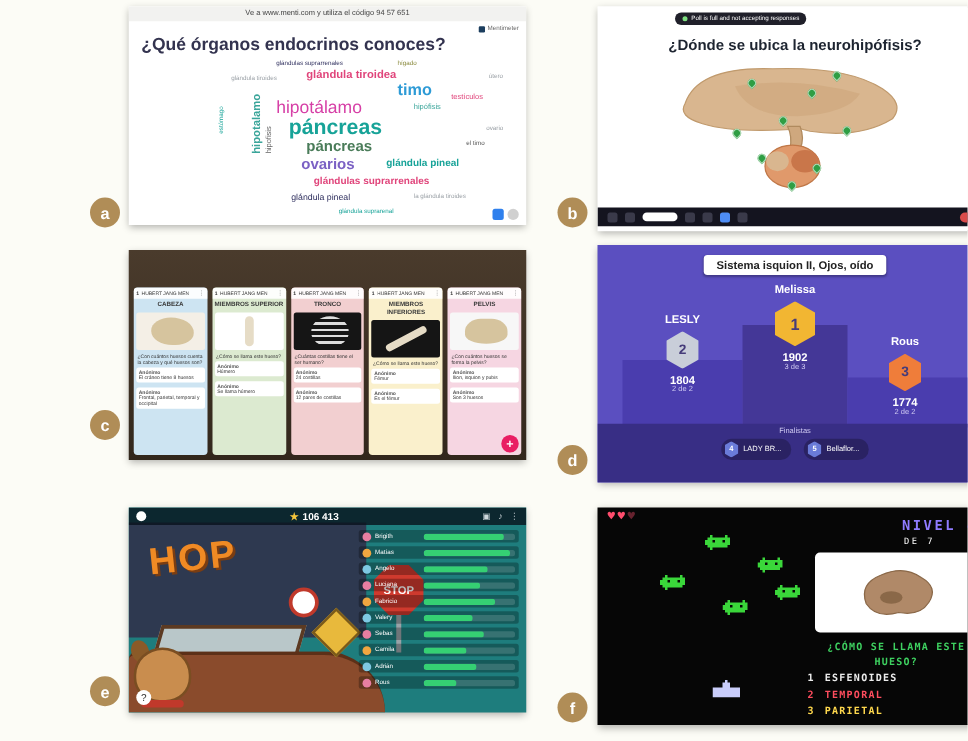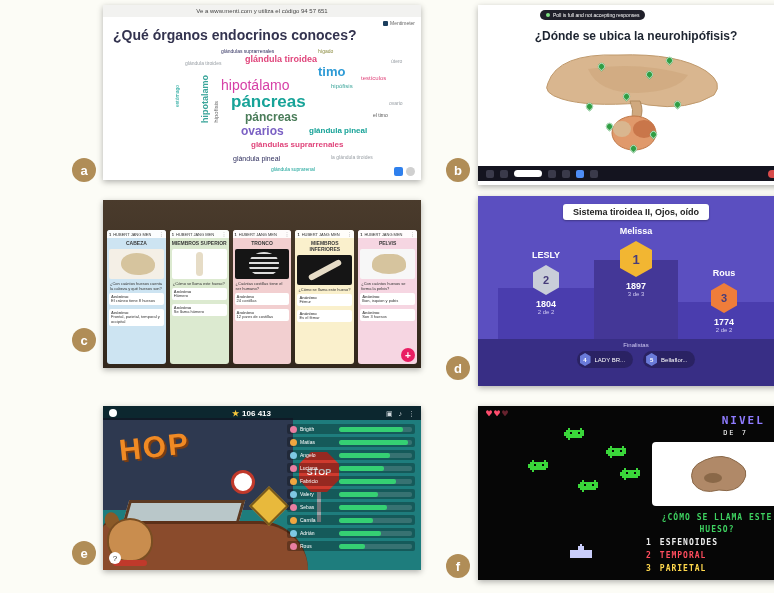--- a/index.html
+++ b/index.html
@@ -348,41 +348,41 @@
           <div class="c-answer">
             <div class="c-ans-author">Anónimo</div>
             <div class="c-ans-text">Son 3 huesos</div>
           </div>
         </div>
       </div>
     <div class="c-add"></div>
   </div>
 
   <div class="panel" id="panel-d">
-    <div class="d-title">Sistema tiroidea II, Ojos, oído</div>
+    <div class="d-title">Sistema isquion II, Ojos, oído</div>
     <div class="d-block left"></div>
     <div class="d-block center"></div>
     <div class="d-block right"></div>
     <div class="d-players">
 
         <div class="d-player">
           <div class="d-name">LESLY</div>
           <div class="hex" style="background: rgb(201, 206, 217);">
             <span>2</span>
           </div>
           <div class="d-score">1804</div>
           <div class="d-progress">2 de 2</div>
         </div>
 
         <div class="d-player">
           <div class="d-name">Melissa</div>
           <div class="hex" style="background: rgb(242, 182, 50);">
             <span>1</span>
           </div>
-          <div class="d-score">1897</div>
+          <div class="d-score">1902</div>
           <div class="d-progress">3 de 3</div>
         </div>
 
         <div class="d-player">
           <div class="d-name">Rous</div>
           <div class="hex" style="background: rgb(239, 125, 58);">
             <span>3</span>
           </div>
           <div class="d-score">1774</div>
           <div class="d-progress">2 de 2</div>

